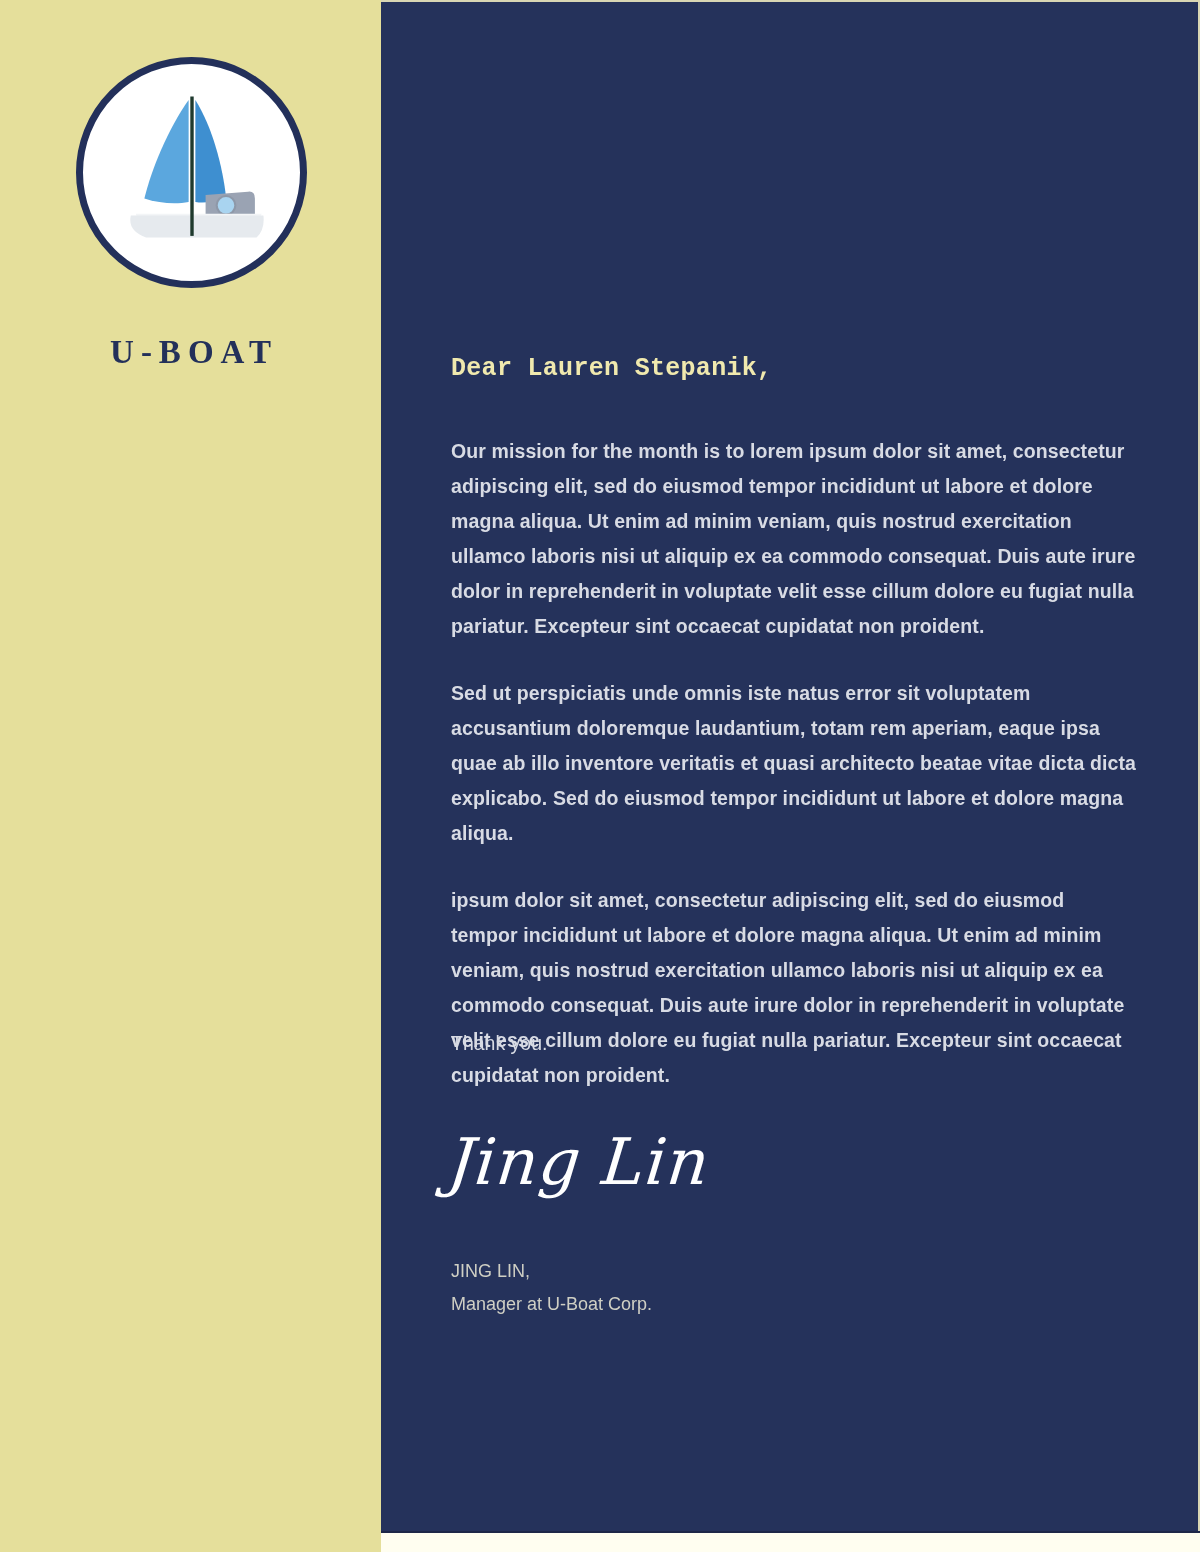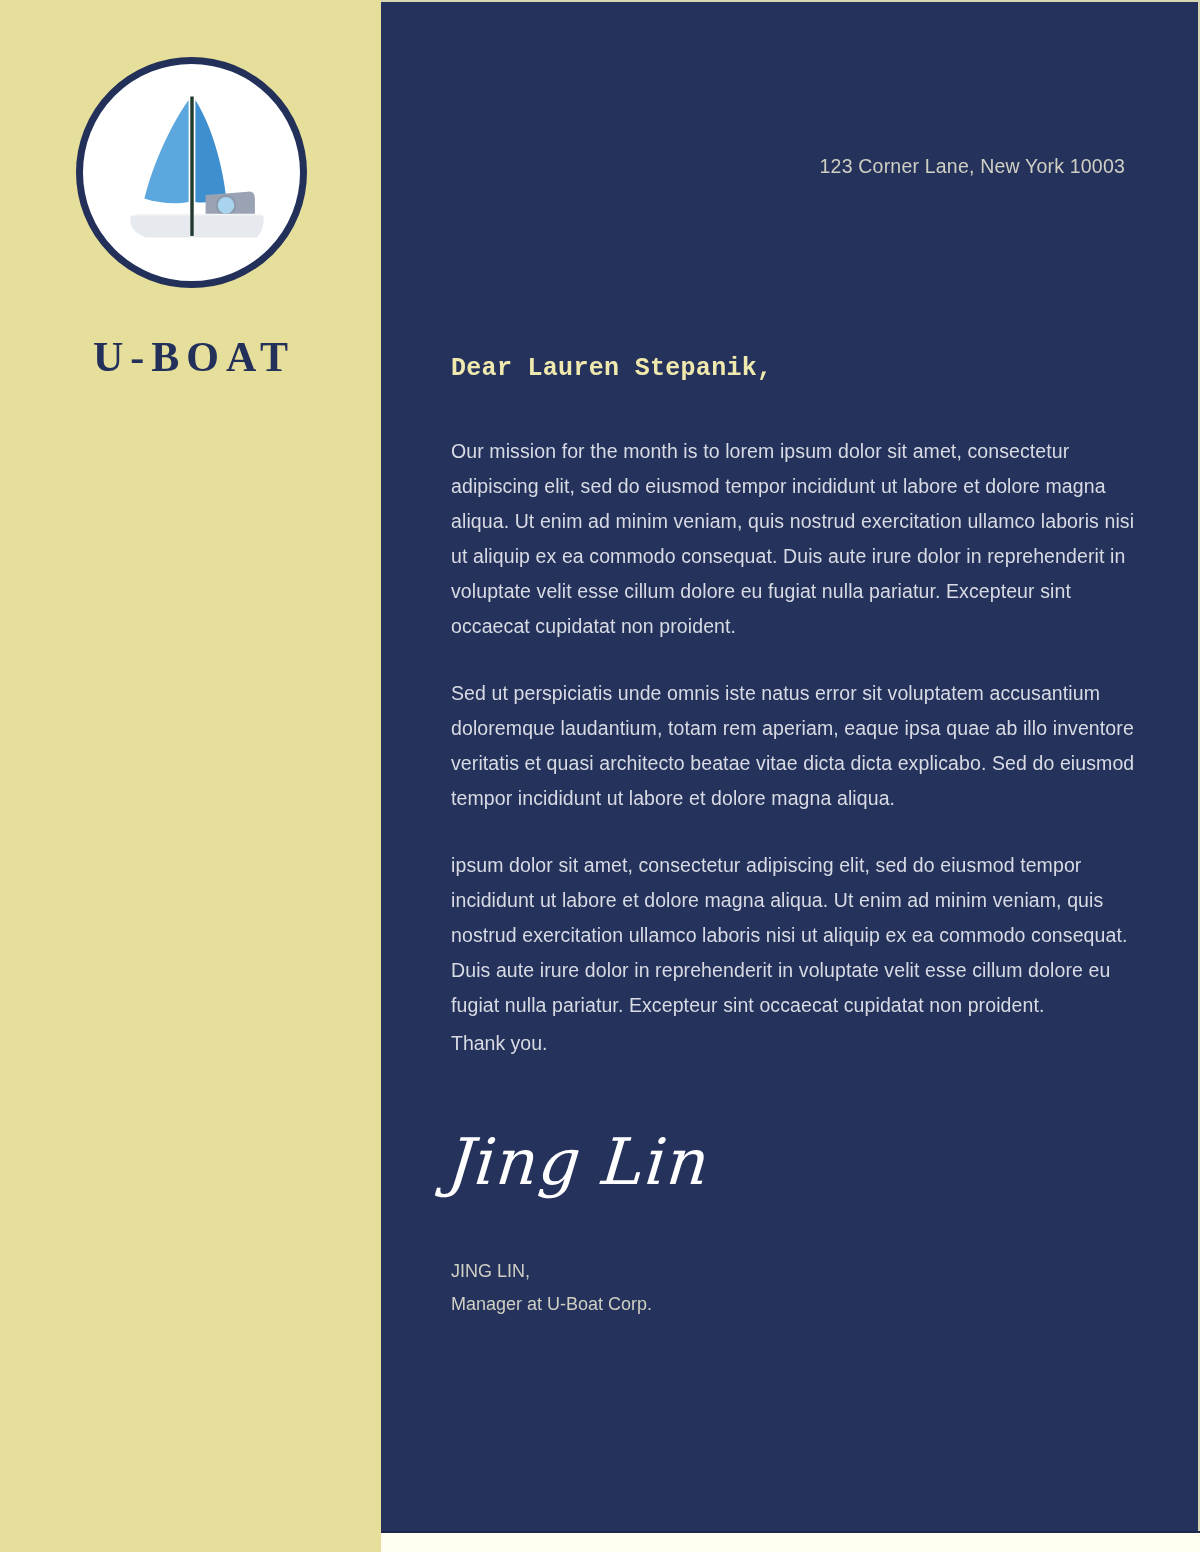--- a/index.html
+++ b/index.html
@@ -55,21 +55,21 @@
   }
 
   #brand-name {
     position: absolute;
     left: 0;
     top: 336px;
     width: 381px;
     text-align: center;
     font-family: "Liberation Serif", "DejaVu Serif", serif;
     font-weight: 700;
-    font-size: 42px;
+    font-size: 33px;
     letter-spacing: 7px;
     color: #23305a;
     text-indent: 7px;
     line-height: 1;
   }
 
   
   #navy-panel {
     position: absolute;
     left: 381px;
@@ -112,21 +112,21 @@
     left: 70px;
     top: 432px;
     width: 685px;
   }
 
   #letter-body p {
     margin: 0 0 32px 0;
     font-size: 19.5px;
     line-height: 35px;
     color: #d8dbe4;
-    font-weight: 400;
+    font-weight: 700;
     letter-spacing: .1px;
   }
   #letter-body p:last-child { margin-bottom: 8px; }
 
   #thanks {
     position: absolute;
     left: 70px;
     top: 1024px;
     font-size: 19.5px;
     line-height: 35px;
@@ -198,21 +198,20 @@
         </svg>
       </span>
     </div>
 
     <div id="brand-name">U-BOAT</div>
   </div>
 
   <div id="navy-panel">
 
     <div id="contact-block">
-      <div>123 Corner Lane, New York 10003</div>
     </div>
 
     <div id="salutation">Dear Lauren Stepanik,</div>
 
     <div id="letter-body">
       <p>Our mission for the month is to lorem ipsum dolor sit amet, consectetur adipiscing elit, sed do eiusmod tempor incididunt ut labore et dolore magna aliqua. Ut enim ad minim veniam, quis nostrud exercitation ullamco laboris nisi ut aliquip ex ea commodo consequat. Duis aute irure dolor in reprehenderit in voluptate velit esse cillum dolore eu fugiat nulla pariatur. Excepteur sint occaecat cupidatat non proident.</p>
       <p>Sed ut perspiciatis unde omnis iste natus error sit voluptatem accusantium doloremque laudantium, totam rem aperiam, eaque ipsa quae ab illo inventore veritatis et quasi architecto beatae vitae dicta dicta explicabo. Sed do eiusmod tempor incididunt ut labore et dolore magna aliqua.</p>
       <p>ipsum dolor sit amet, consectetur adipiscing elit, sed do eiusmod tempor incididunt ut labore et dolore magna aliqua. Ut enim ad minim veniam, quis nostrud exercitation ullamco laboris nisi ut aliquip ex ea commodo consequat. Duis aute irure dolor in reprehenderit in voluptate velit esse cillum dolore eu fugiat nulla pariatur. Excepteur sint occaecat cupidatat non proident.</p>
     </div>
 

